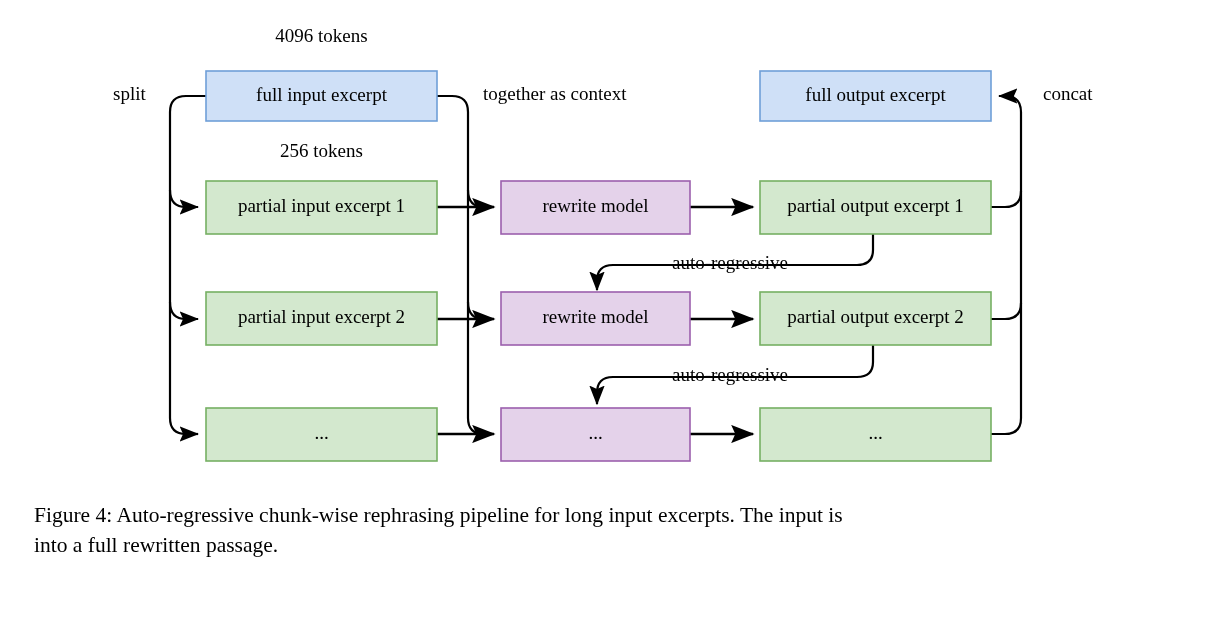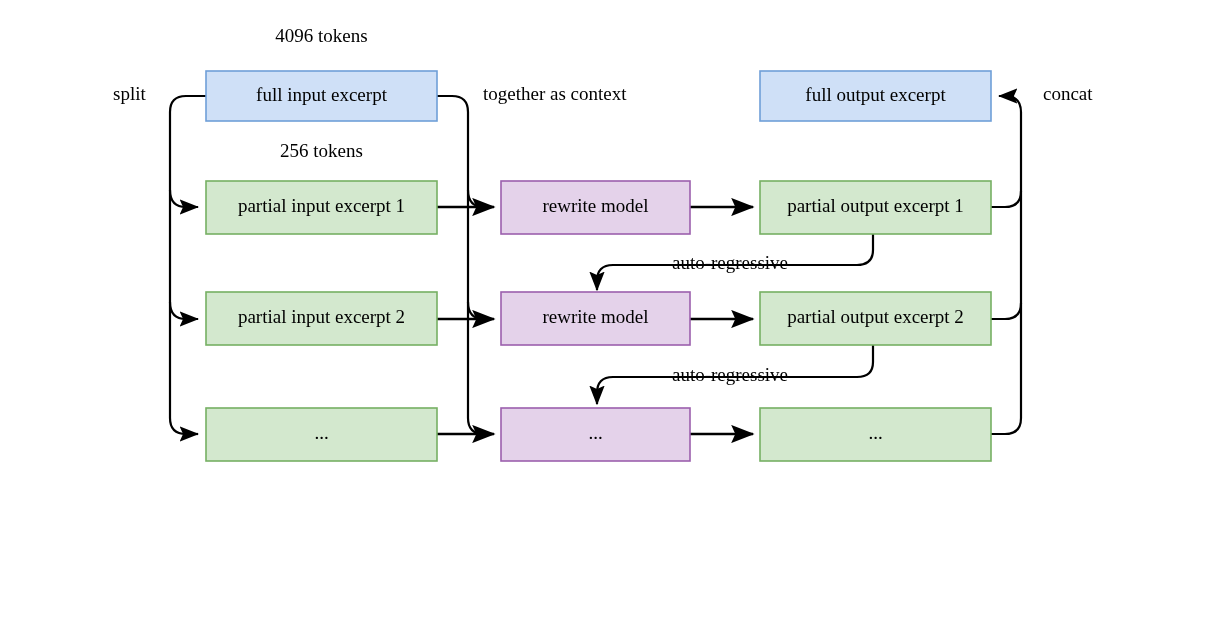--- a/index.html
+++ b/index.html
@@ -177,15 +177,17 @@
       <text class="annot-label" x="321.5" y="153" text-anchor="middle">256 tokens</text>
       <text class="annot-label" x="113" y="96" text-anchor="start">split</text>
       <text class="annot-label" x="483" y="96" text-anchor="start">together as context</text>
       <text class="annot-label" x="1043" y="96" text-anchor="start">concat</text>
       <text class="edge-label" x="730" y="265" text-anchor="middle">auto-regressive</text>
       <text class="edge-label" x="730" y="377" text-anchor="middle">auto-regressive</text>
     </svg>
   </div>
 
   <div id="caption">
+    <span class="cap-line">Figure 4: Auto-regressive chunk-wise rephrasing pipeline for long input excerpts. The input is</span>
+    <span class="cap-line">into a full rewritten passage.</span>
   </div>
 
 </div>
 
 </body></html>

